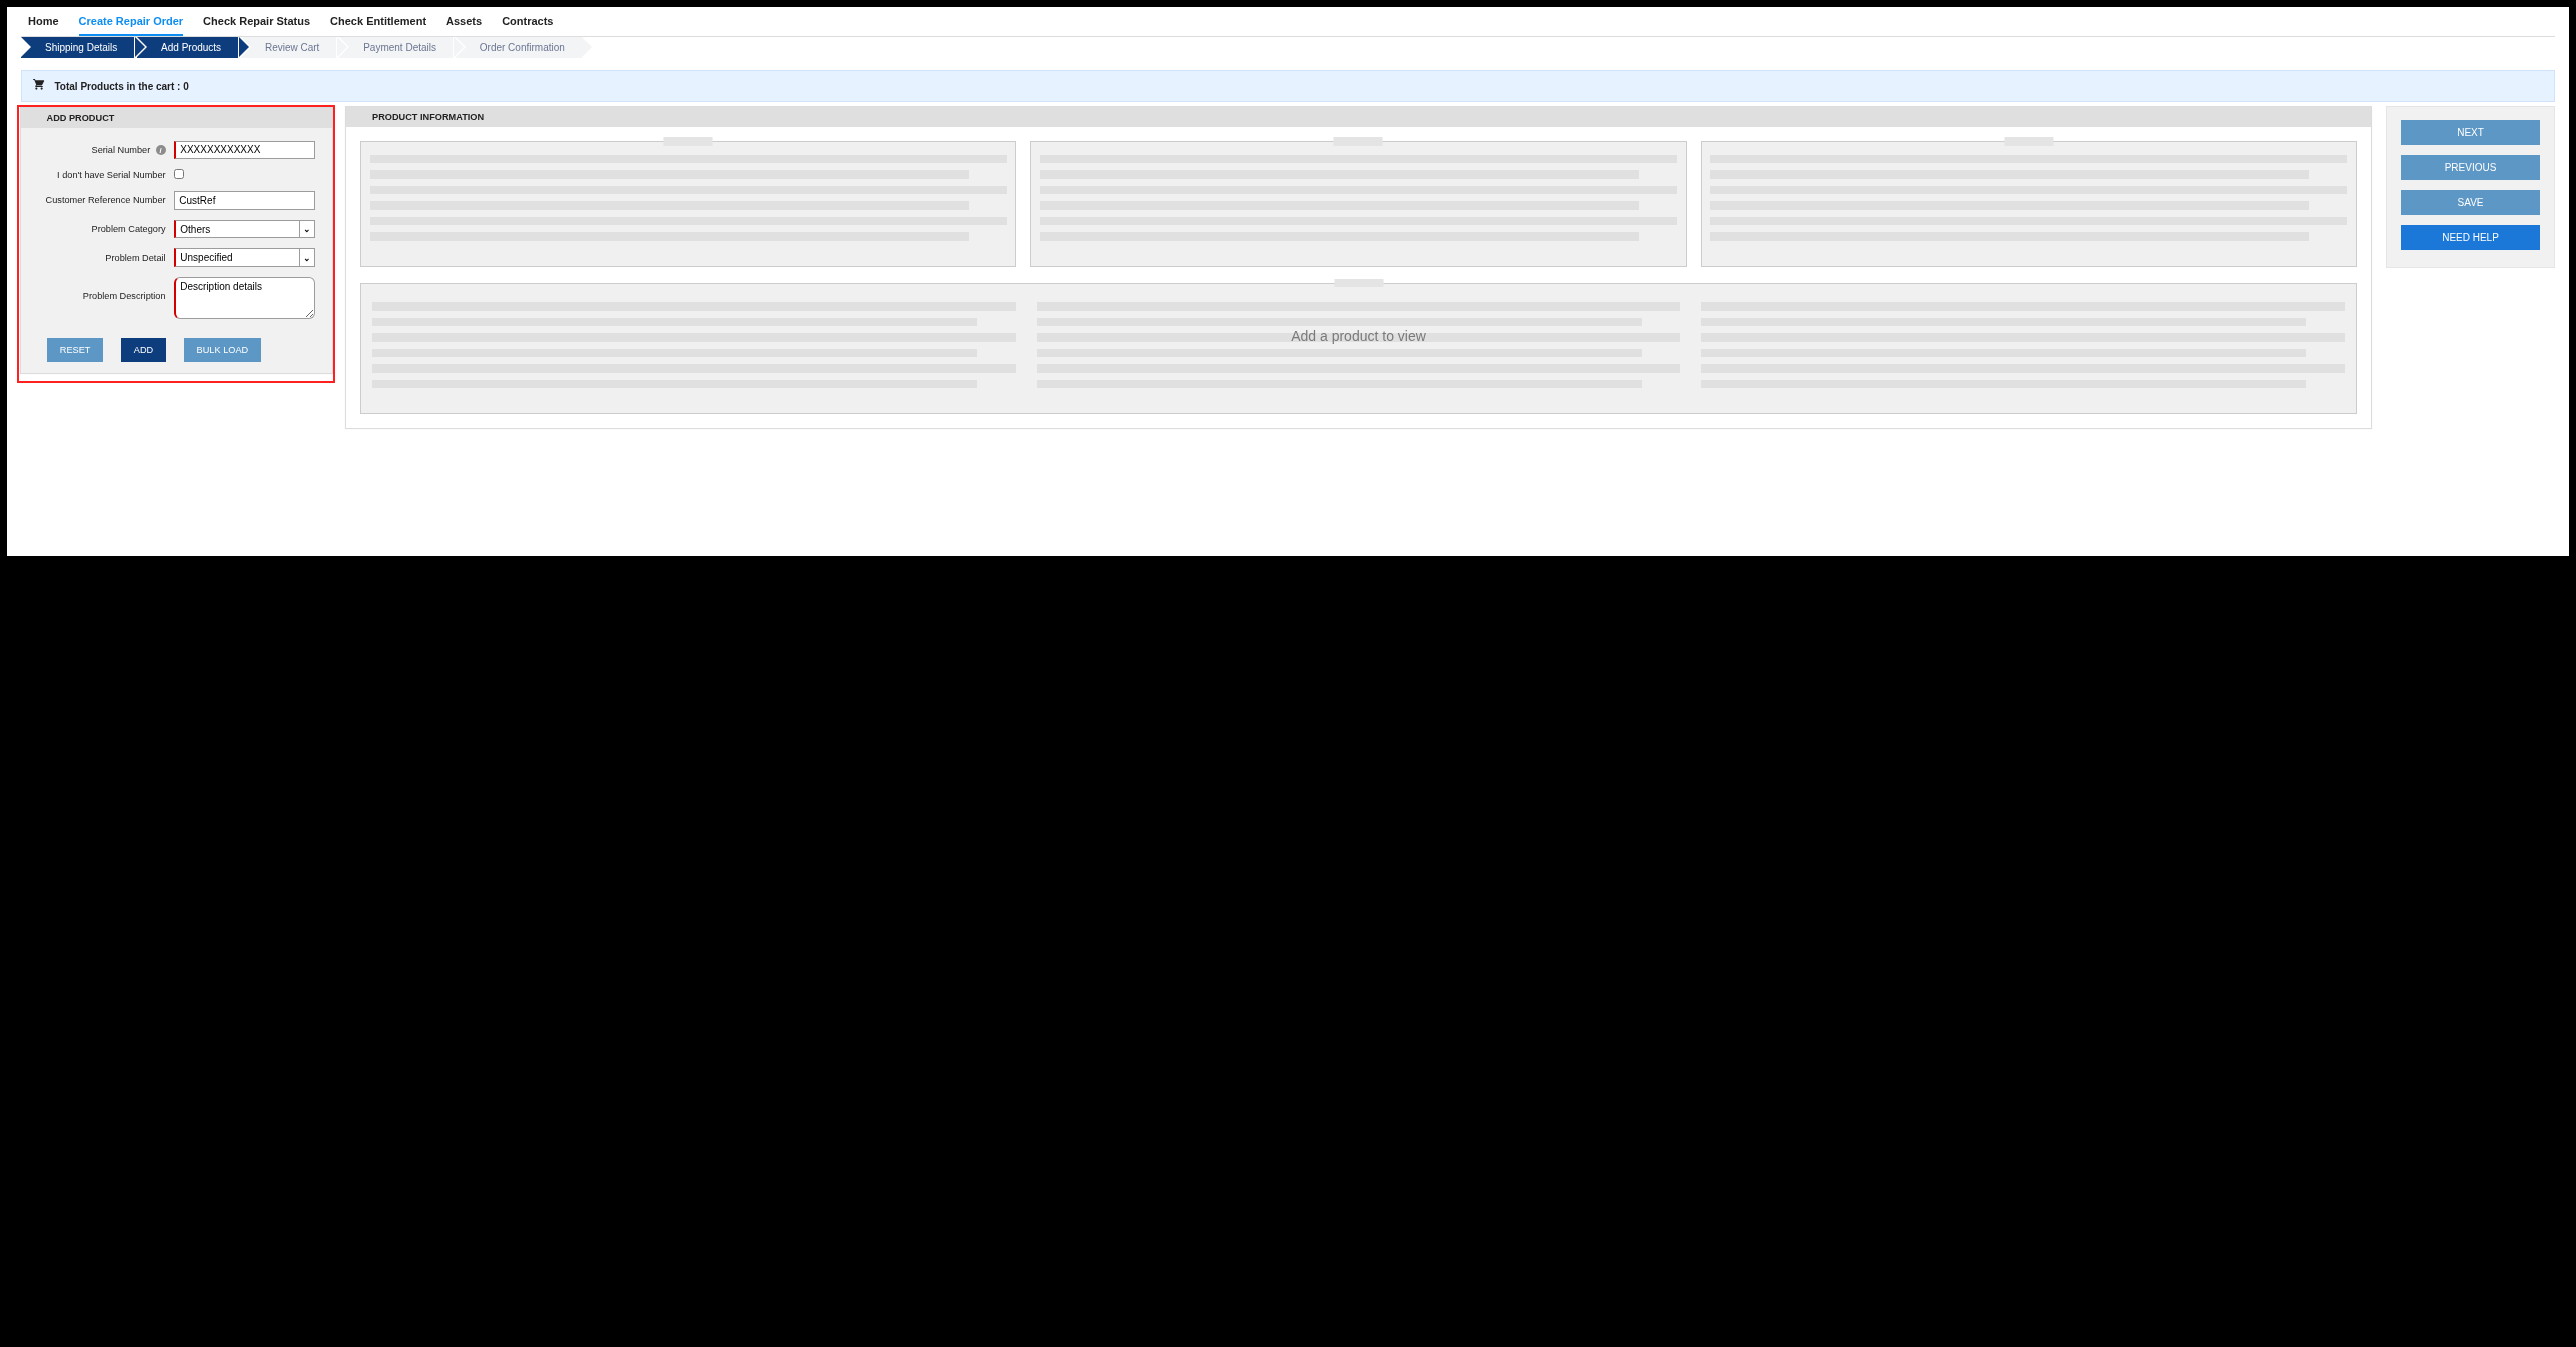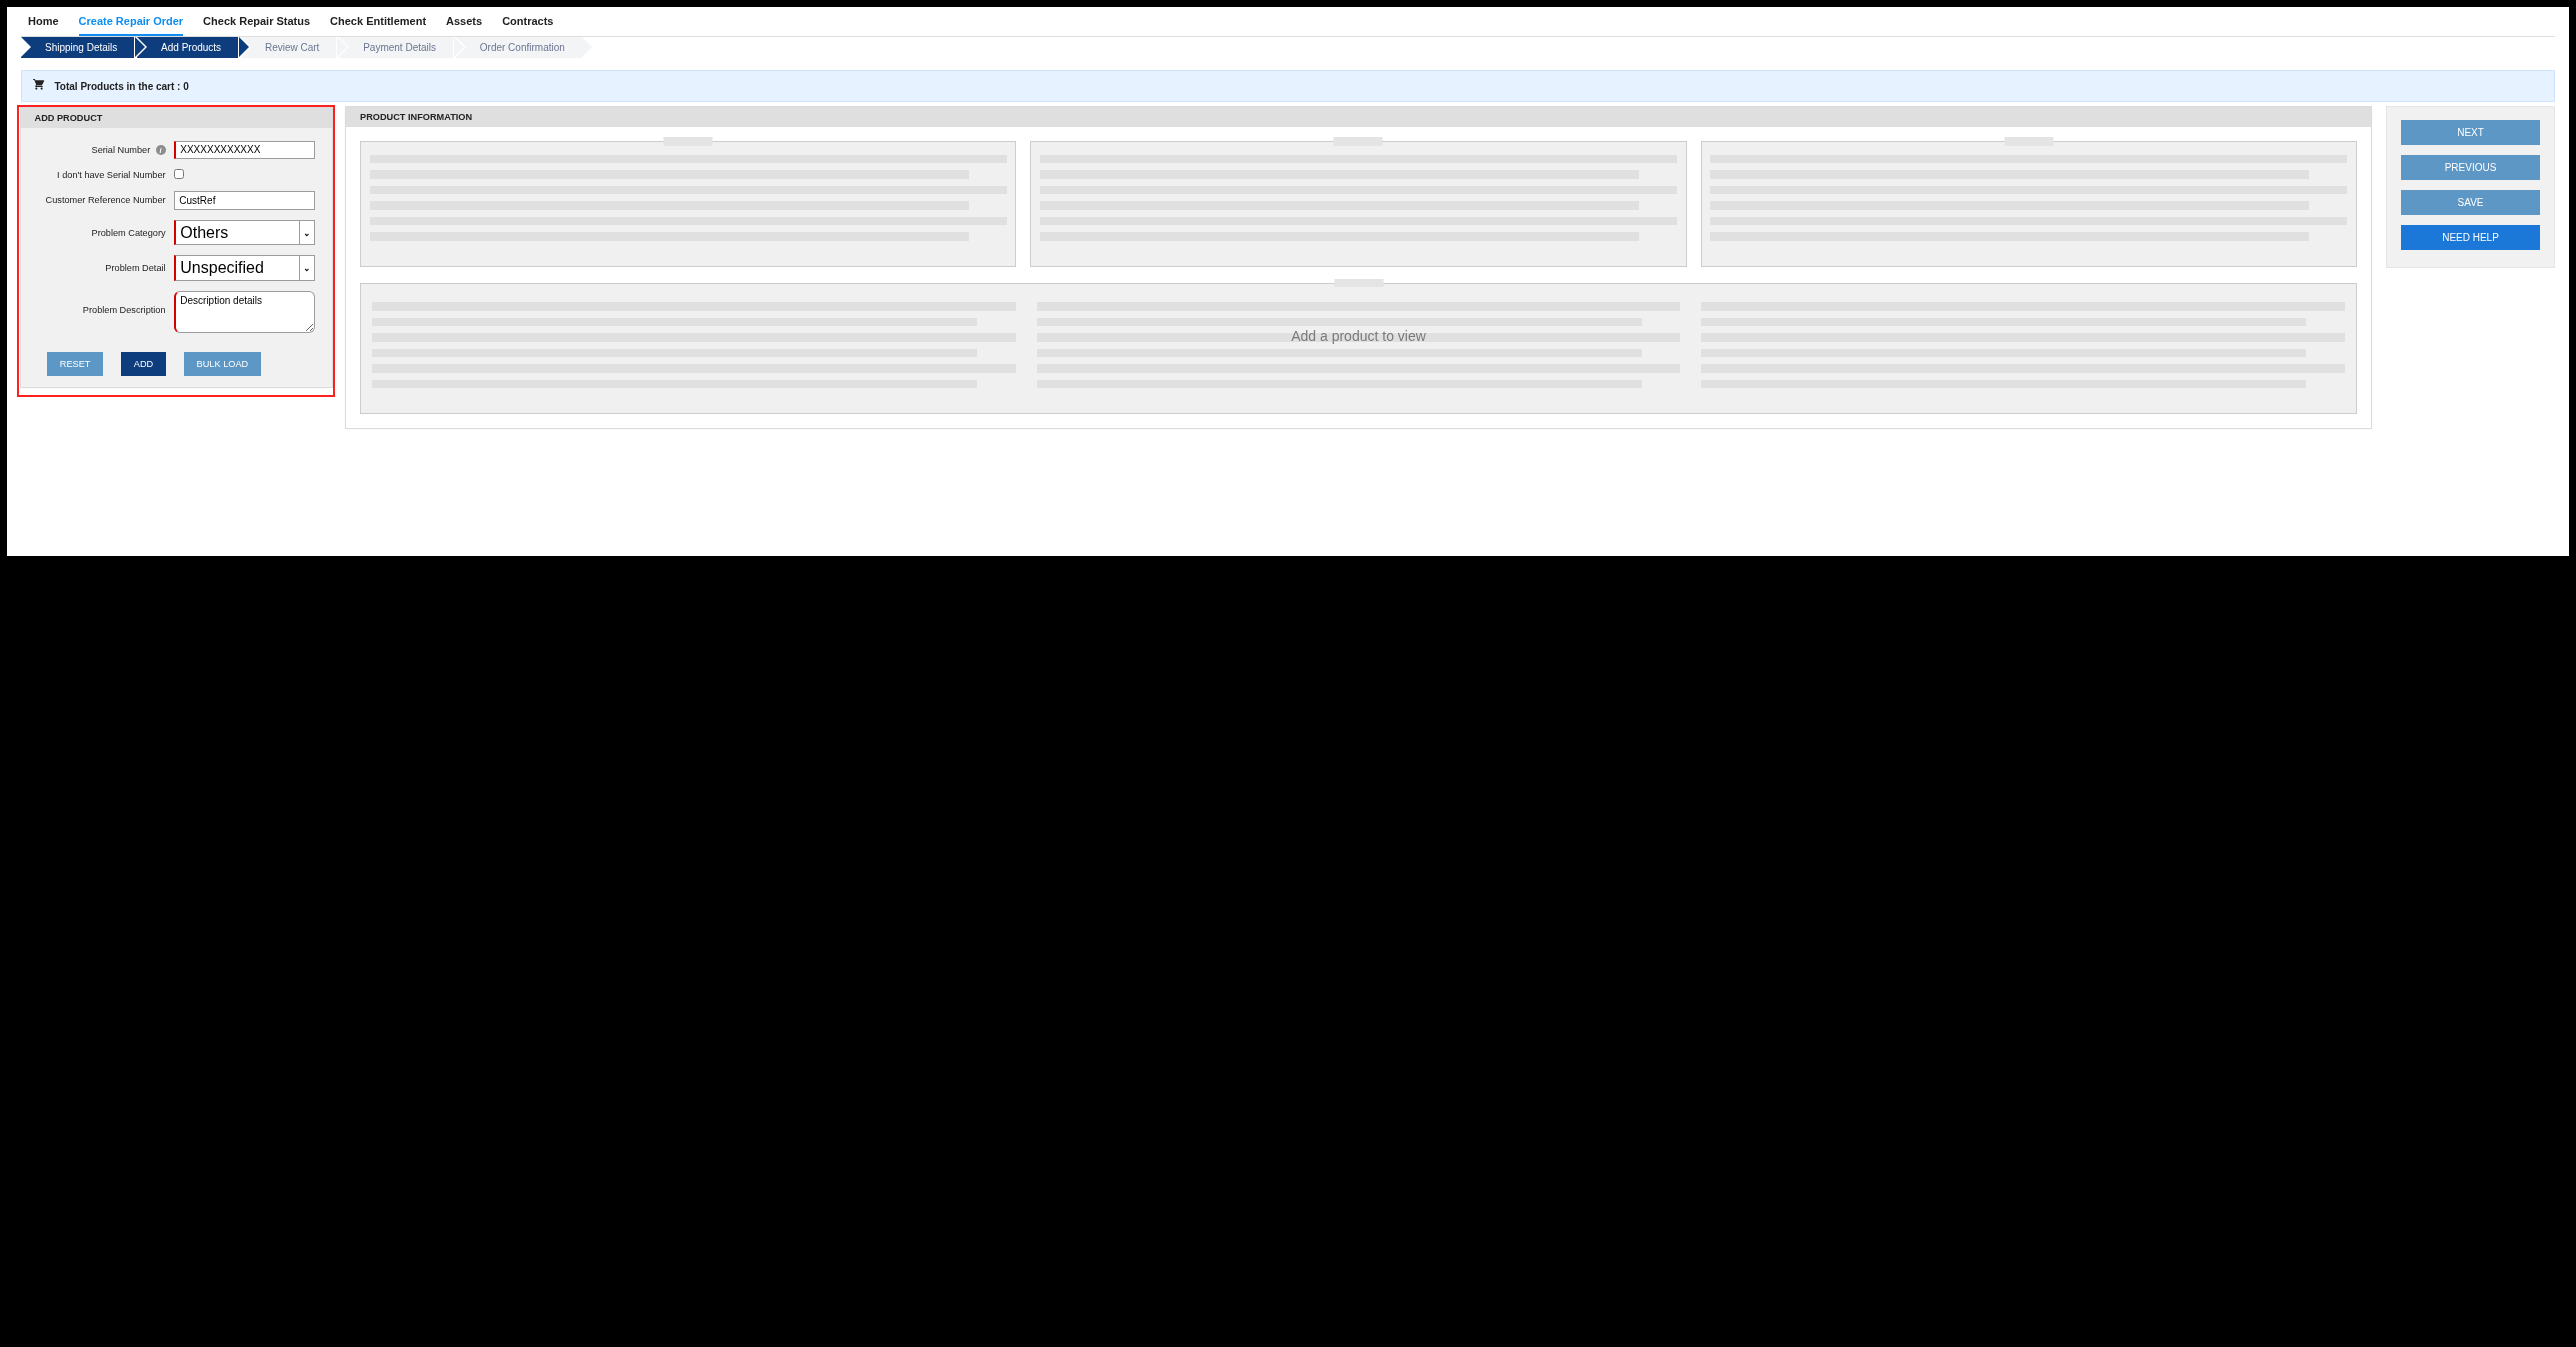--- a/index.html
+++ b/index.html
@@ -120,21 +120,21 @@
   }
 
   
   .panel {
     border: 0.7px solid #dcdcdc;
     box-shadow: 0 0.7px 1.4px rgba(0,0,0,0.06);
     background: #fff;
   }
   .panel-header {
     background: #dfdfdf;
-    padding: 5px 14px;
+    padding: 5px 26px;
     font-size: 9.2px;
     font-weight: 700;
     color: #222;
   }
   .panel-body {
     background: #f1f1f1;
     padding: 12.7px 5.6px 11.3px 5.6px;
   }
 
   
@@ -169,21 +169,21 @@
     display: flex;
     width: 100%;
     border: 0.7px solid #9c9c9c;
     border-left: 2.1px solid #d40000;
     background: #fff;
     align-items: stretch;
   }
   .select-wrap .sel-value {
     flex: 1;
     padding: 2.8px 4.2px;
-    font-size: 16px;
+    font-size: 10px;
   }
   .select-wrap .sel-arrow {
     width: 15.5px;
     border-left: 0.7px solid #9c9c9c;
     display: flex;
     align-items: center;
     justify-content: center;
     font-size: 8.5px;
     font-weight: 700;
   }

